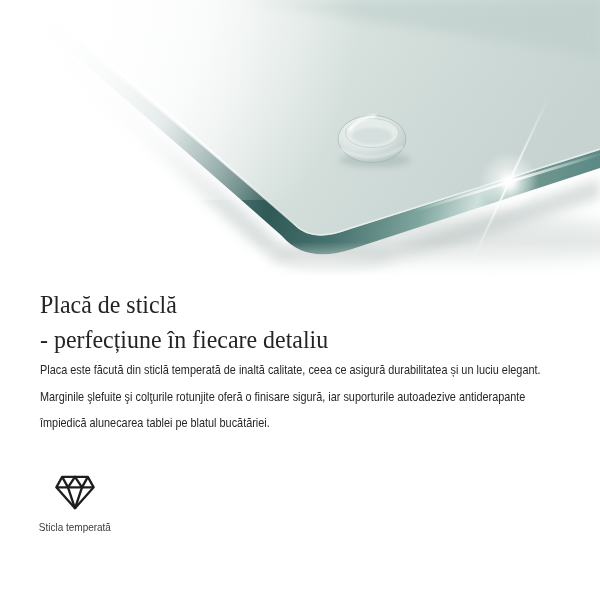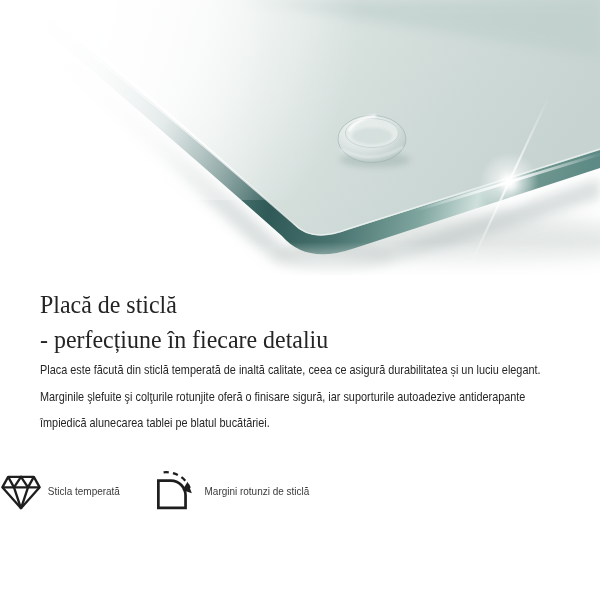--- a/index.html
+++ b/index.html
@@ -21,21 +21,21 @@
   .desc{color:#262626;}
   .desc-line{
     font-size:13.6px;line-height:26.5px;
     white-space:nowrap;transform:scaleX(.8);transform-origin:0 50%;
   }
 
   .features{
     margin-top:26px;display:flex;flex-direction:row;width:600px;
   }
   .feature{
-    width:150px;display:flex;align-items:center;text-align:center;
+    width:150px;display:flex;flex-direction:column;align-items:center;text-align:center;
   }
   .feature .icon-box{height:48px;display:flex;align-items:flex-end;justify-content:center;}
   .feature-label{
     margin-top:9px;font-size:11.6px;color:#3a3a3a;line-height:14px;
     display:inline-block;white-space:nowrap;transform:scaleX(.86);
   }
 </style>
 </head>
 <body>
 
@@ -166,25 +166,15 @@
         <path d="M2,12 L34,12"></path>
         <path d="M7,3 L12,12 L18,30"></path>
         <path d="M29,3 L24,12 L18,30"></path>
         <path d="M12,12 L18,3 L24,12"></path>
       </svg>
     </div>
     <span class="feature-label">Sticla temperată</span>
   </div>
 
 
-  <div class="feature">
-    <div class="icon-box">
-      <svg width="46" height="46" viewBox="0 0 44 44" fill="none" stroke="#1e1e1e" stroke-linejoin="miter">
-        <path d="M34,41 L8,41 L8,15 L20,15 A14,14 0 0 1 34,29 Z" stroke-width="2.6"></path>
-        <path d="M13,7 A24,24 0 0 1 38,22" stroke-width="2.2" stroke-dasharray="5 4"></path>
-        <path d="M36,16 L40,27 L31,24 Z" fill="#1e1e1e" stroke="none"></path>
-      </svg>
-    </div>
-    <span class="feature-label">Margini rotunzi de sticlă</span>
-  </div>
 
 
 </div>
 
 </body></html>

